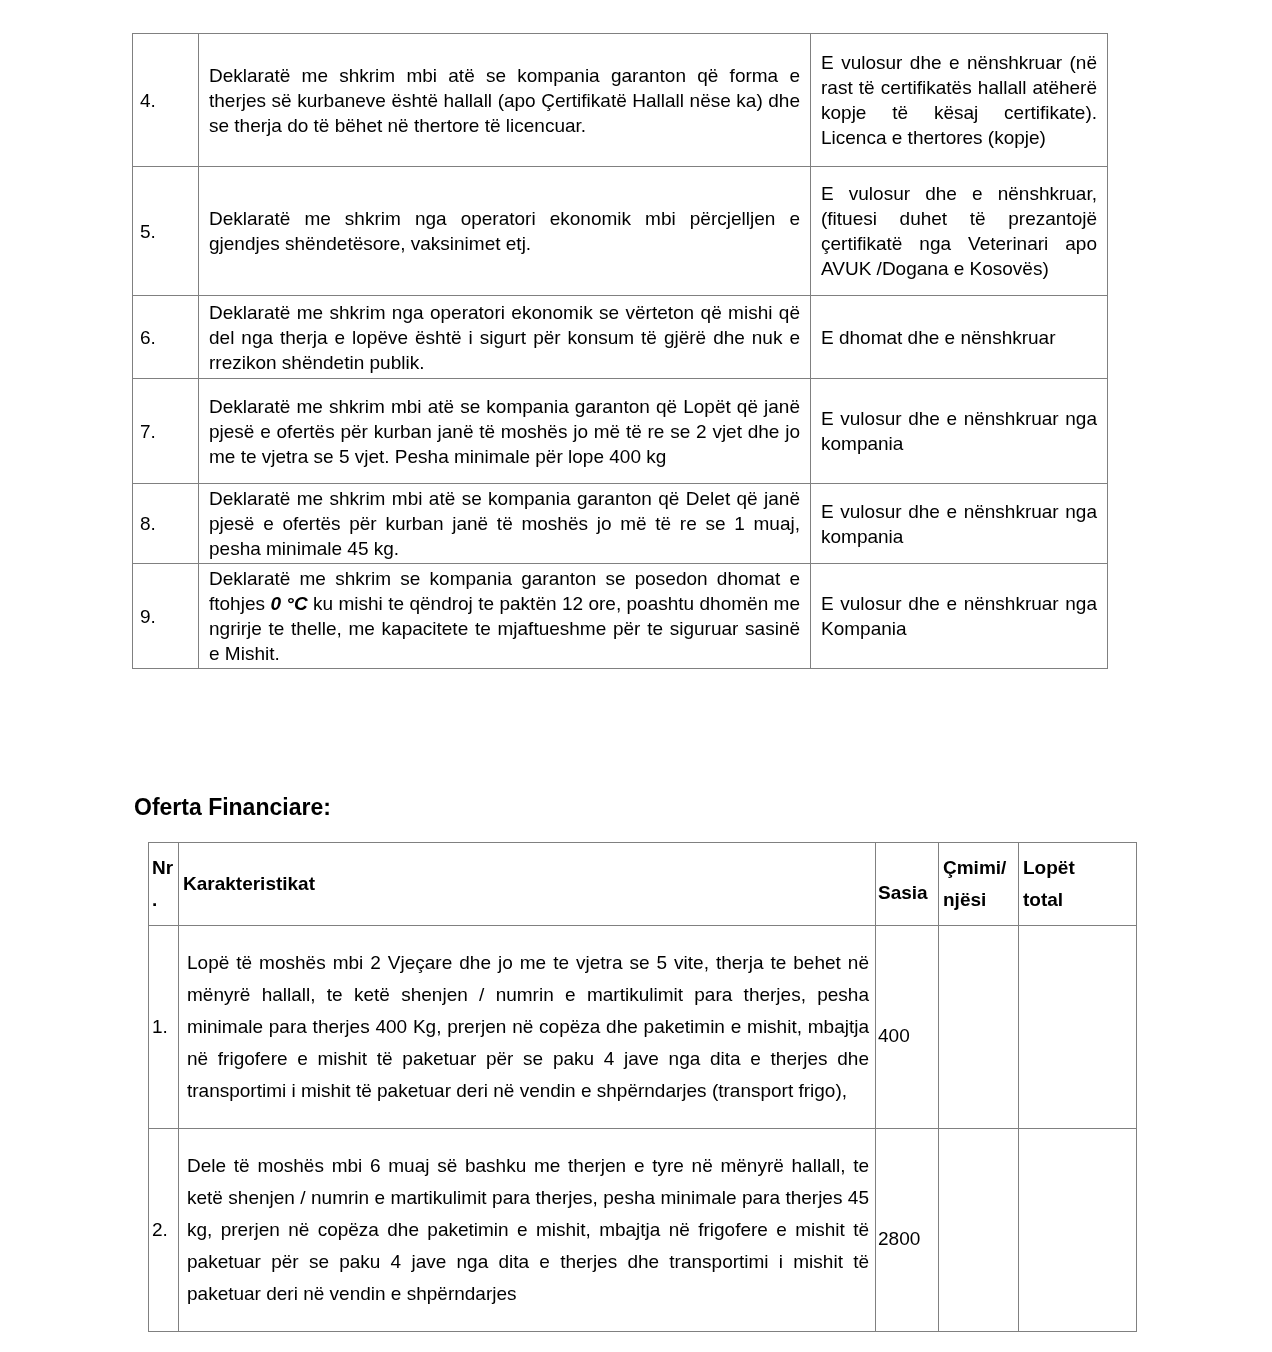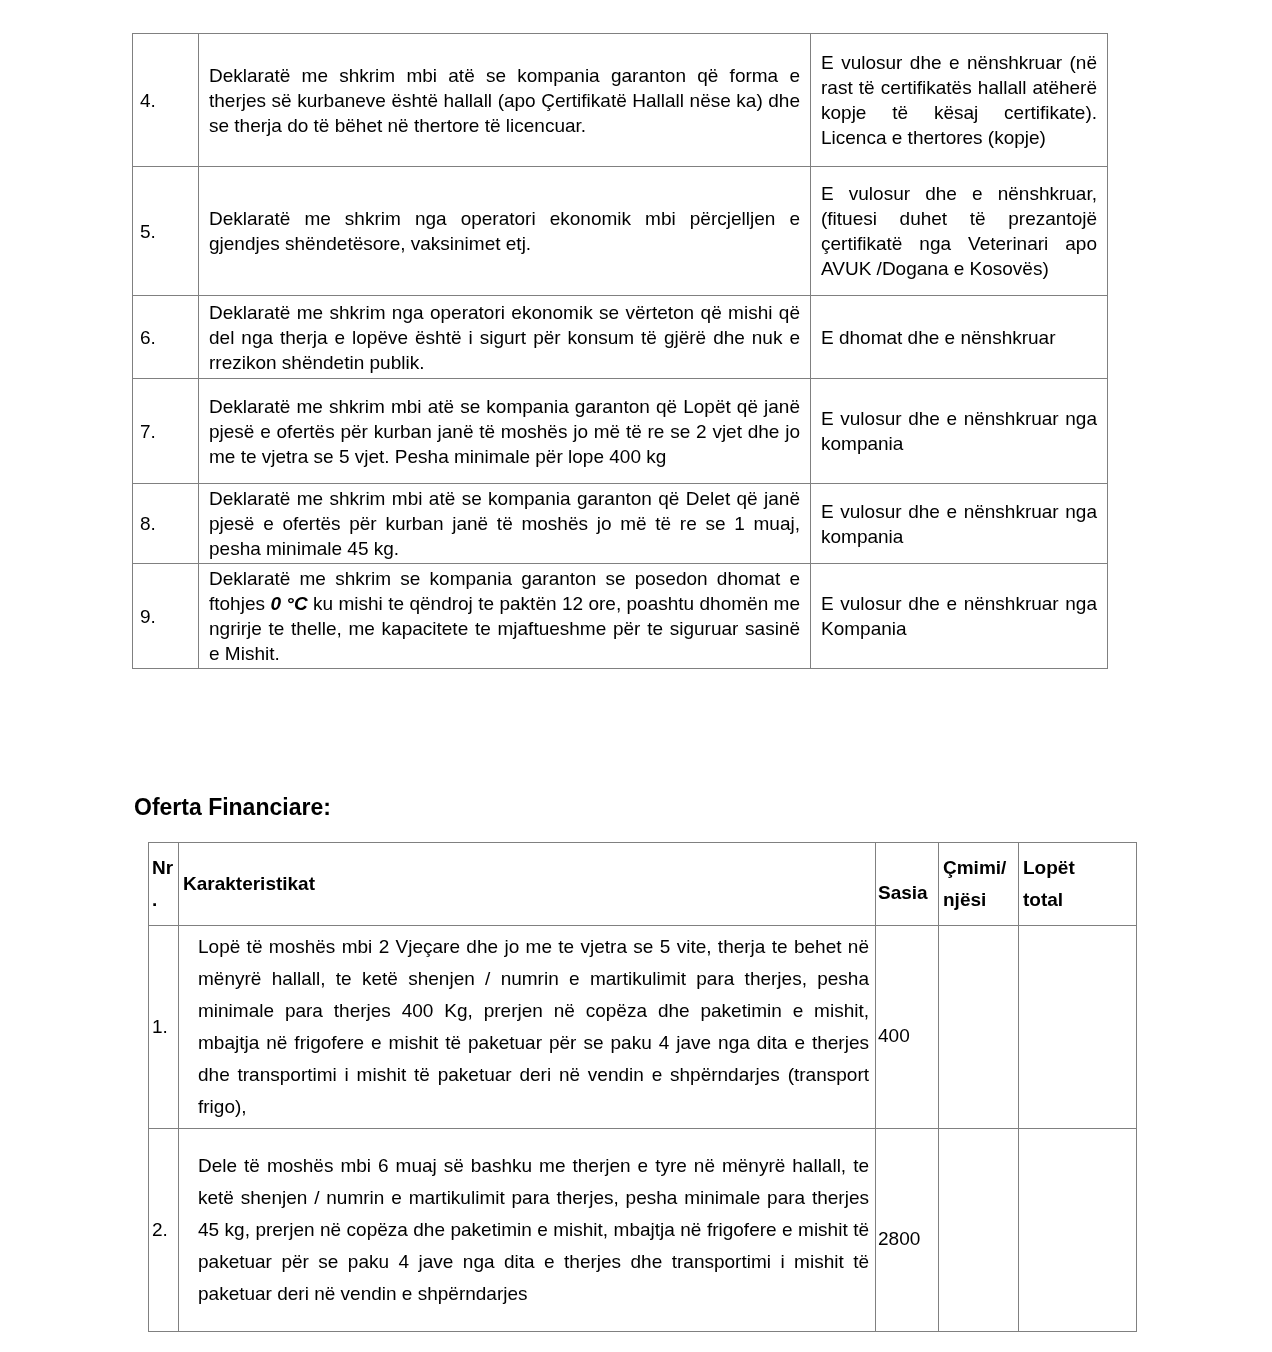--- a/index.html
+++ b/index.html
@@ -71,21 +71,21 @@
   #fin-table td.fin-header {
     font-weight: bold;
     text-align: left;
     vertical-align: middle;
   }
   #fin-table td.fin-nr {
     padding: 2px 2px 2px 3px;
   }
   #fin-table td.fin-char {
     text-align: justify;
-    padding: 2px 6px 2px 19px;
+    padding: 2px 6px 2px 8px;
   }
   #fin-table td.fin-qty {
     padding: 19px 1px 2px 2px;
   }
   .hdr-line { display: block; }
 </style>
 </head>
 <body>
 
 <div class="page">

